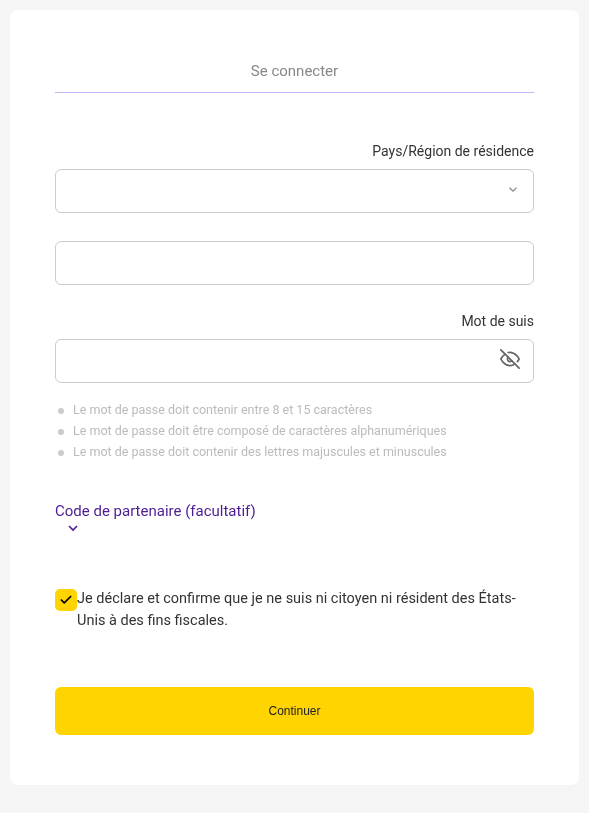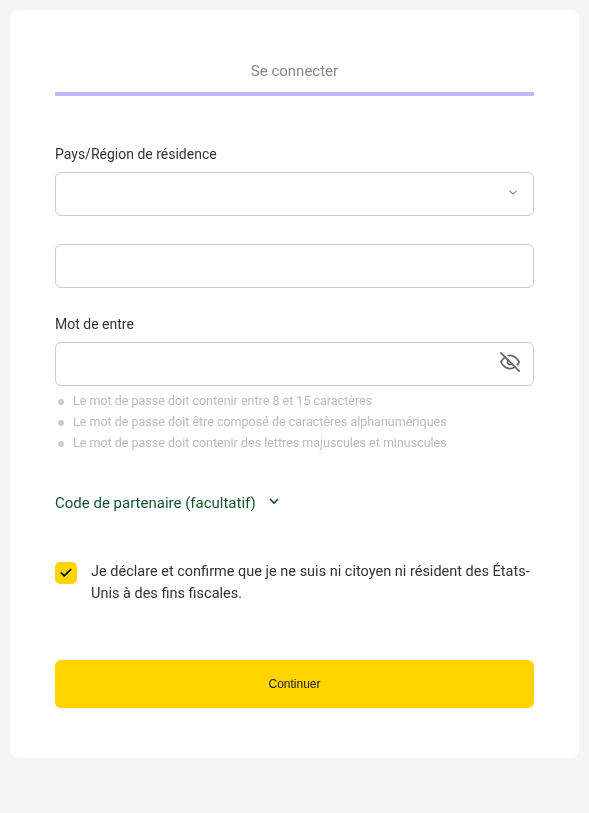--- a/index.html
+++ b/index.html
@@ -16,21 +16,21 @@
       padding: 10px;
     }
     .card {
       background: #fff;
       width: 569px;
       border-radius: 8px;
       padding: 40px 45px 50px 45px;
     }
     .tabs {
       display: flex;
-      border-bottom: 4px solid #c4b5fd;
+      border-bottom: 1px solid #c4b5fd;
       margin-bottom: 50px;
     }
     .tab {
       flex: 1;
       text-align: center;
       padding: 12px 0;
       font-size: 15px;
       color: #888;
       cursor: pointer;
       position: relative;
@@ -49,20 +49,21 @@
       background: #000;
     }
     .field-group {
       margin-bottom: 28px;
     }
     .field-label {
       font-size: 14px;
       color: #333;
       margin-bottom: 10px;
       display: block;
+      text-align: right;
     }
     .input-wrap {
       position: relative;
     }
     .text-input, .select-input {
       width: 100%;
       height: 44px;
       border: 1px solid #ccc;
       border-radius: 6px;
       padding: 0 14px;
@@ -86,54 +87,54 @@
     .eye-icon {
       position: absolute;
       right: 14px;
       top: 50%;
       transform: translateY(-50%);
       cursor: pointer;
       color: #666;
     }
     .hints {
       list-style: none;
-      margin-top: 4px;
+      margin-top: 16px;
     }
     .hints li {
       font-size: 12.5px;
       color: #bbb;
       padding: 3px 0 3px 18px;
       position: relative;
     }
     .hints li::before {
       content: '';
       position: absolute;
       left: 3px;
       top: 9px;
       width: 6px;
       height: 6px;
       background: #ccc;
       border-radius: 50%;
     }
     .partner-toggle {
       display: flex;
-      align-items: center;
       font-size: 15px;
-      color: #14532d;
+      color: #4c1d95;
       cursor: pointer;
       margin-top: 40px;
       margin-bottom: 48px;
+      flex-direction: column;
     }
     .partner-toggle .chev {
       margin-left: 10px;
     }
     .checkbox-row {
       display: flex;
       align-items: flex-start;
-      gap: 14px;
+      gap: 0;
       margin-bottom: 55px;
     }
     .checkbox {
       width: 22px;
       height: 22px;
       border-radius: 5px;
       background: #ffd400;
       flex-shrink: 0;
       display: flex;
       align-items: center;
@@ -185,21 +186,21 @@
     </div>
   </div>
 
   <div class="field-group">
     <div class="input-wrap">
       <input type="text" class="text-input" value="" style="">
     </div>
   </div>
 
   <div class="field-group">
-    <label class="field-label">Mot de entre</label>
+    <label class="field-label">Mot de suis</label>
     <div class="input-wrap">
       <input type="password" class="text-input" value="" style="">
       <span class="eye-icon">
         <svg width="20" height="20" viewBox="0 0 24 24" fill="none" stroke="currentColor" stroke-width="2" stroke-linecap="round" stroke-linejoin="round">
           <path d="M17.94 17.94A10.07 10.07 0 0 1 12 20c-7 0-11-8-11-8a18.45 18.45 0 0 1 5.06-5.94M9.9 4.24A9.12 9.12 0 0 1 12 4c7 0 11 8 11 8a18.5 18.5 0 0 1-2.16 3.19m-6.72-1.07a3 3 0 1 1-4.24-4.24"></path>
           <line x1="1" y1="1" x2="23" y2="23"></line>
         </svg>
       </span>
     </div>
     <ul class="hints">

